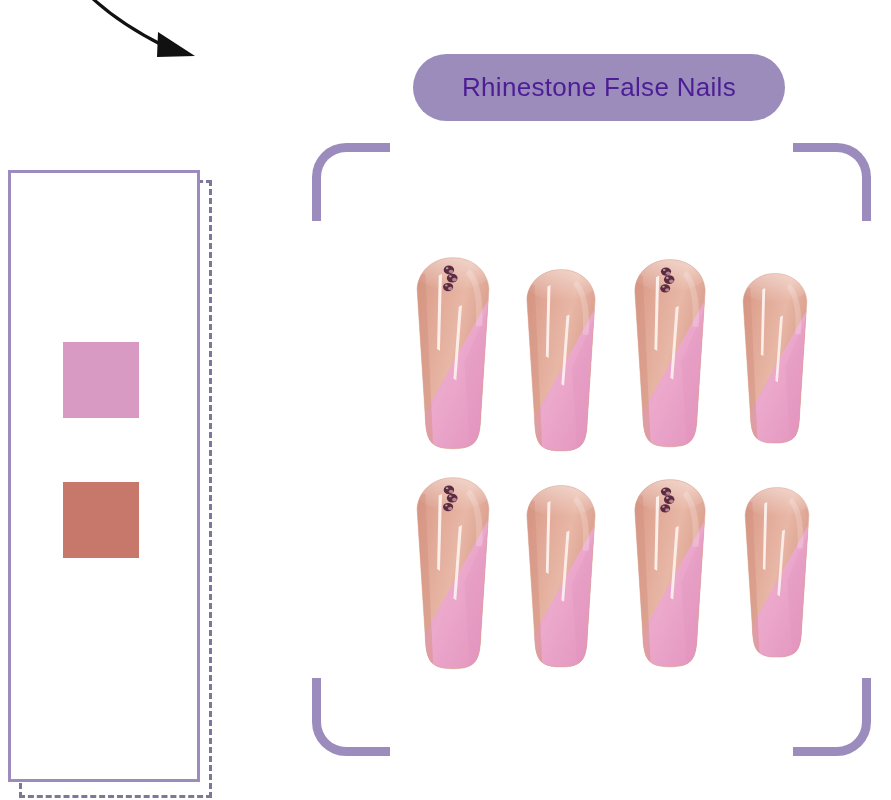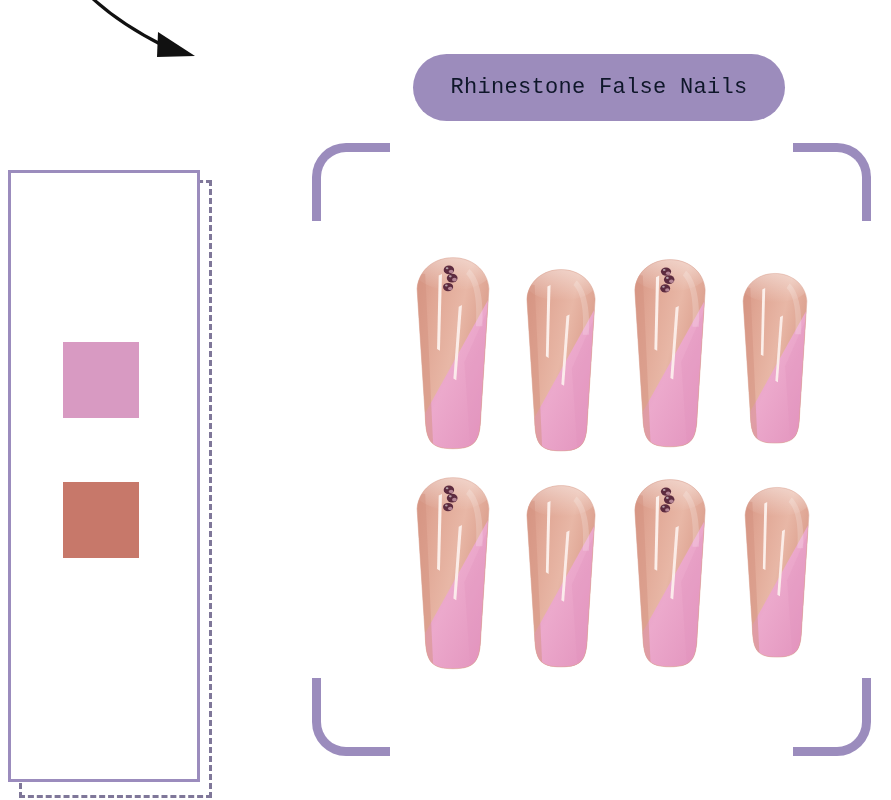--- a/index.html
+++ b/index.html
@@ -103,23 +103,23 @@
     top: 54px;
     width: 372px;
     height: 67px;
     background: #9c8cbc;
     border-radius: 34px;
     display: flex;
     align-items: center;
     justify-content: center;
   }
   .title-text {
-    font-family: Liberation Mono, monospace;
-    font-size: 22px;
-    color: #0f172a;
+    font-family: Liberation Sans, sans-serif;
+    font-size: 26px;
+    color: #4c1d95;
     letter-spacing: 0.3px;
     white-space: nowrap;
   }
 
   
   .nail {
     position: absolute;
   }
   .nail svg { display: block; overflow: visible; }
 </style>

